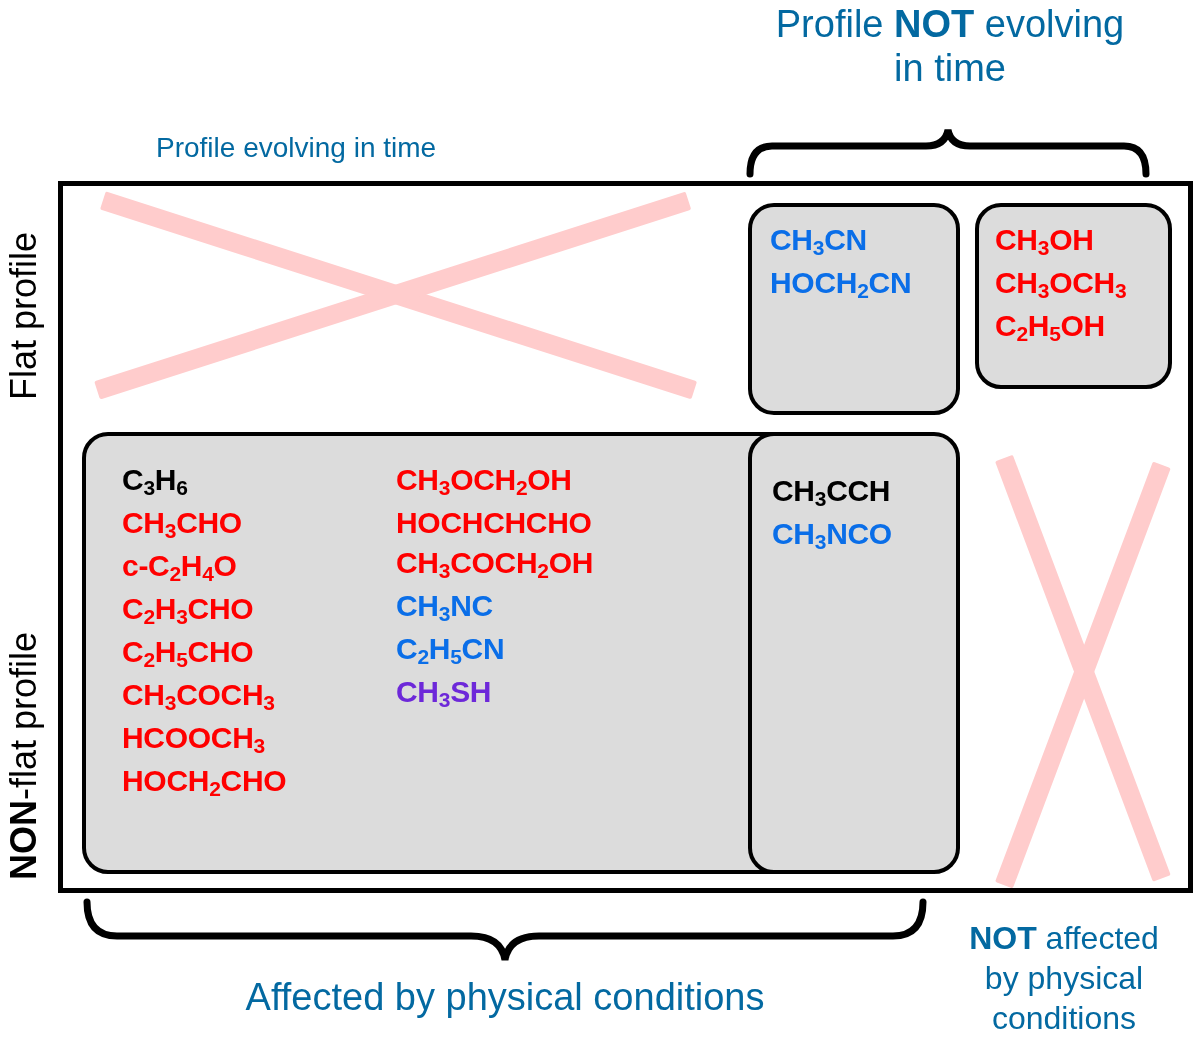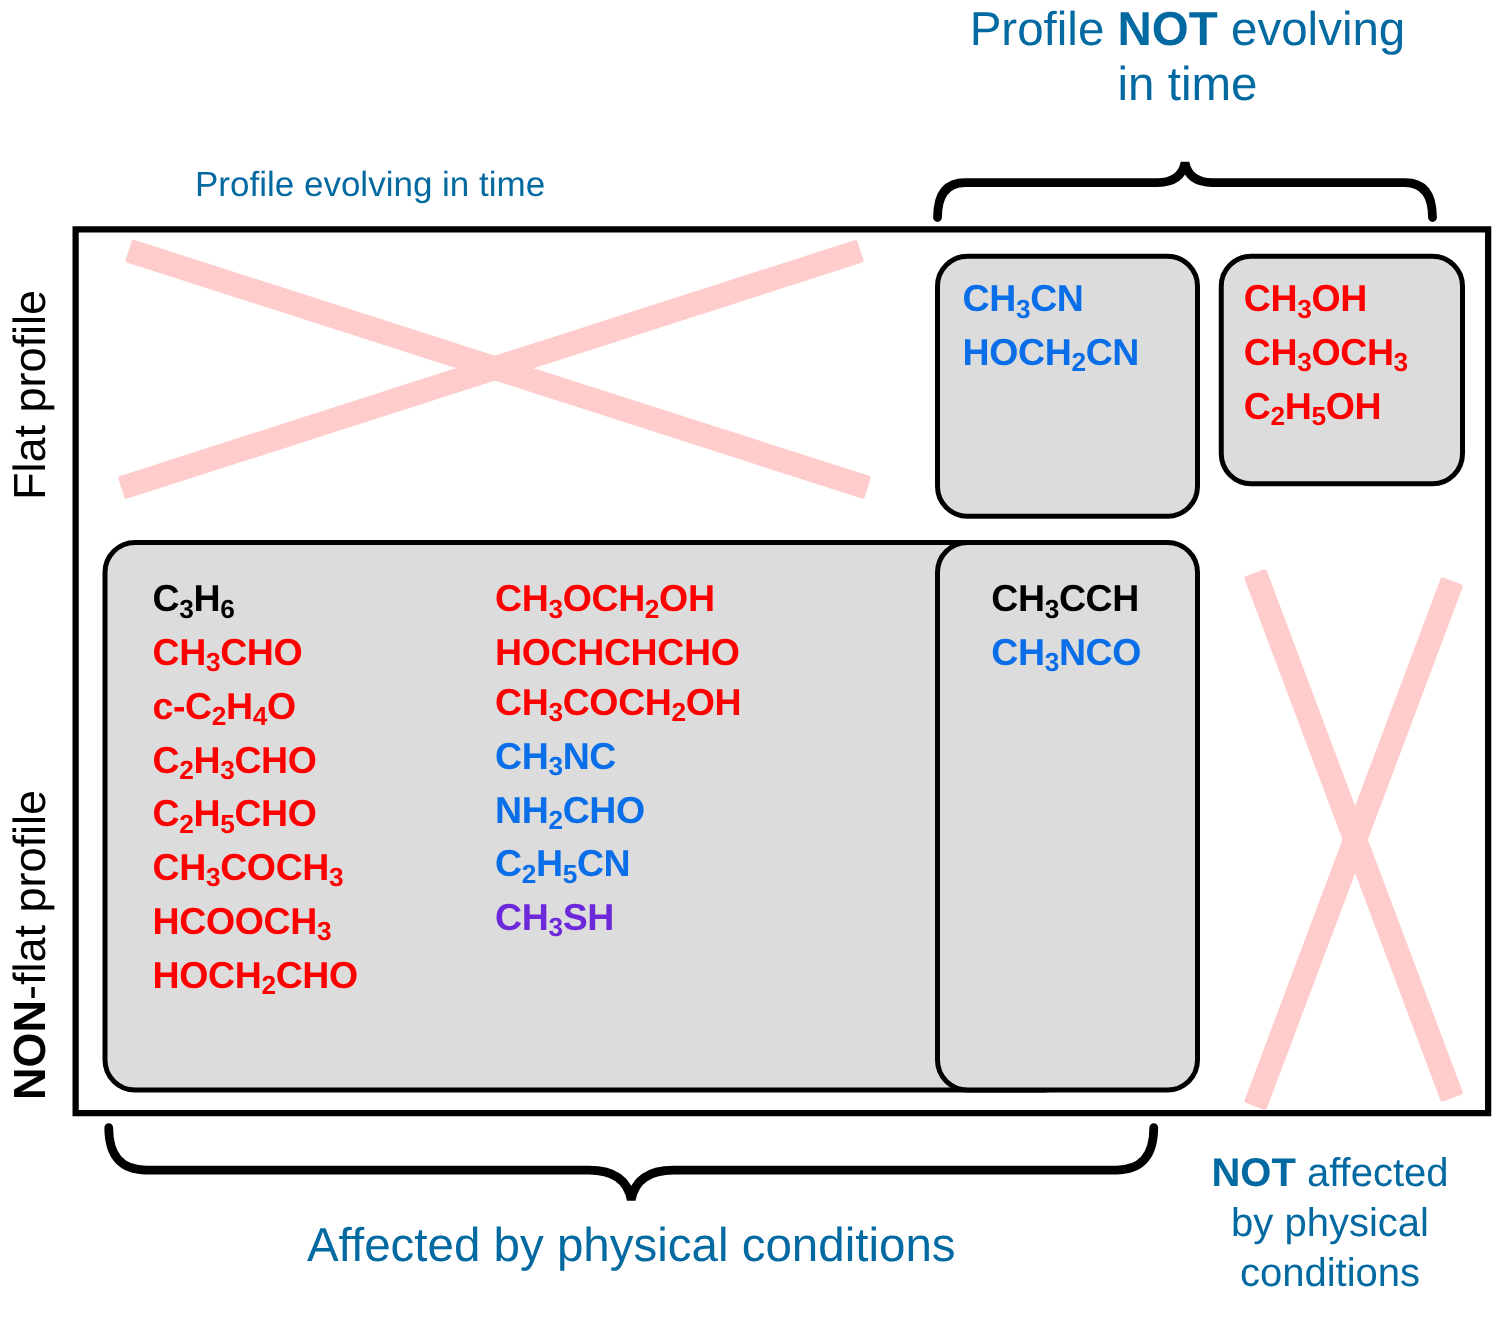--- a/index.html
+++ b/index.html
@@ -162,28 +162,27 @@
         <div class="mol c-red">C<sub>2</sub>H<sub>5</sub>CHO</div>
         <div class="mol c-red">CH<sub>3</sub>COCH<sub>3</sub></div>
         <div class="mol c-red">HCOOCH<sub>3</sub></div>
         <div class="mol c-red">HOCH<sub>2</sub>CHO</div>
       </div>
     <div class="mol-list" style="left:310px;top:24px;">
         <div class="mol c-red">CH<sub>3</sub>OCH<sub>2</sub>OH</div>
         <div class="mol c-red">HOCHCHCHO</div>
         <div class="mol c-red">CH<sub>3</sub>COCH<sub>2</sub>OH</div>
         <div class="mol c-blue">CH<sub>3</sub>NC</div>
-        <div class="mol c-blue">NH<sub>2</sub>CHO</div>
         <div class="mol c-blue">C<sub>2</sub>H<sub>5</sub>CN</div>
         <div class="mol c-gold">CH<sub>3</sub>SH</div>
       </div>
   </div>
 
   <div class="cell" style="left:748px;top:432px;width:212px;height:442px;">
-    <div class="mol-list" style="left:20px;top:24px;margin-left:21px;">
+    <div class="mol-list" style="left:20px;top:35px;">
         <div class="mol c-black">CH<sub>3</sub>CCH</div>
         <div class="mol c-blue">CH<sub>3</sub>NCO</div>
       </div>
   </div>
 
   <div class="xmark" style="left:995px;top:452px;width:158px;height:420px;">
     <span style="width:449px;height:19px;transform:rotate(69.4deg) translateY(-9.5px);"></span>
     <span style="left:158px;width:449px;height:19px;transform:rotate(110.6deg) translateY(-9.5px);"></span>
   </div>
 

